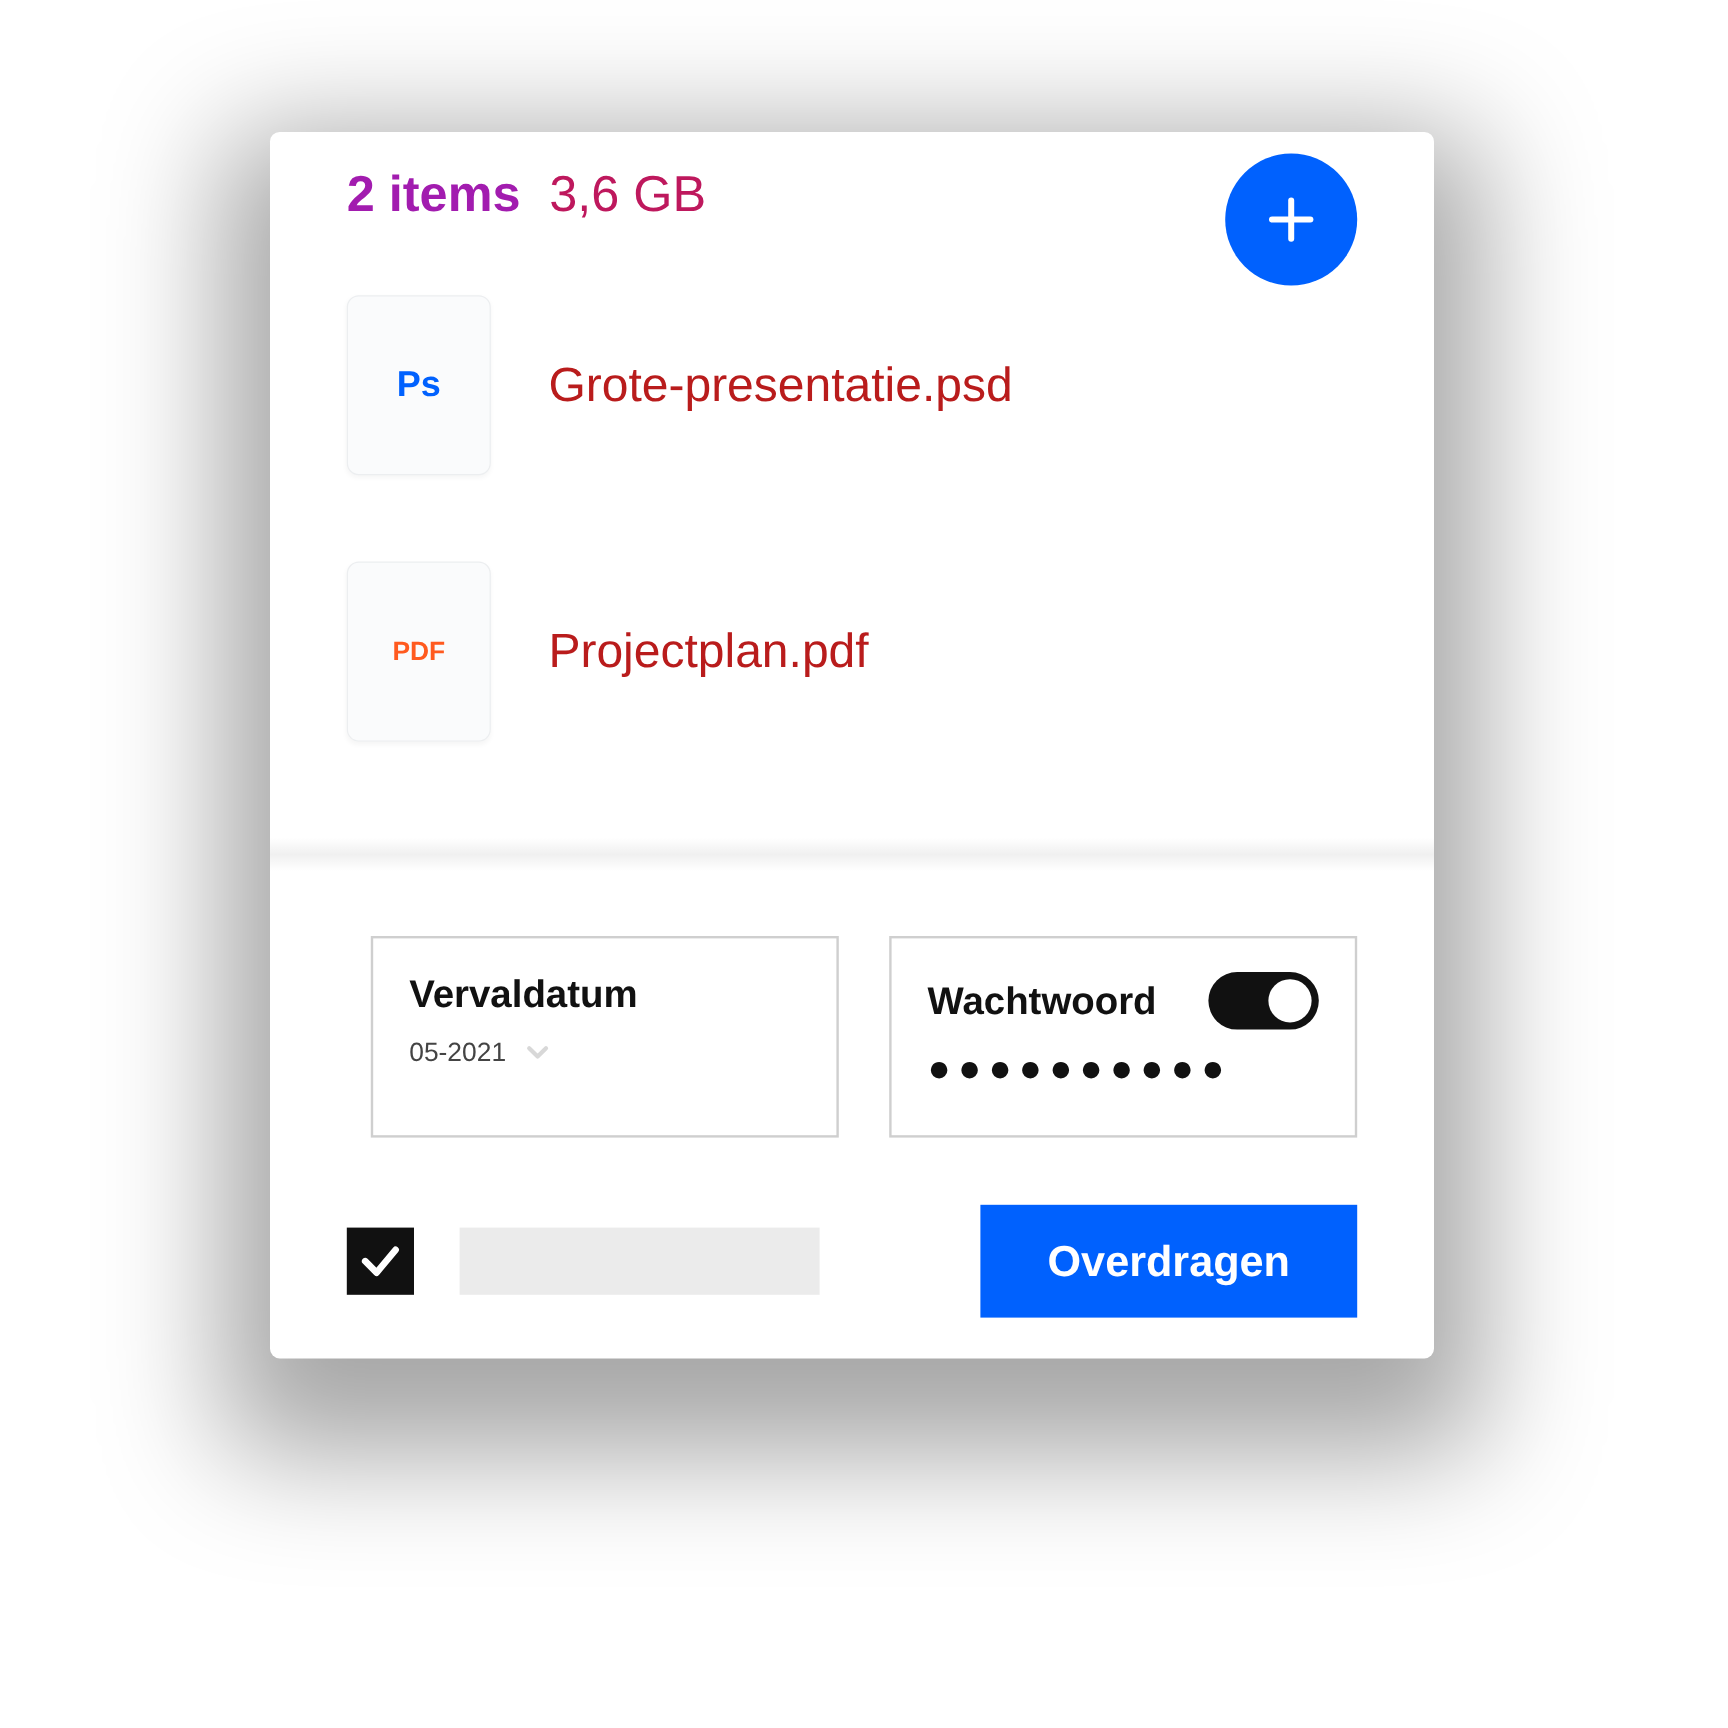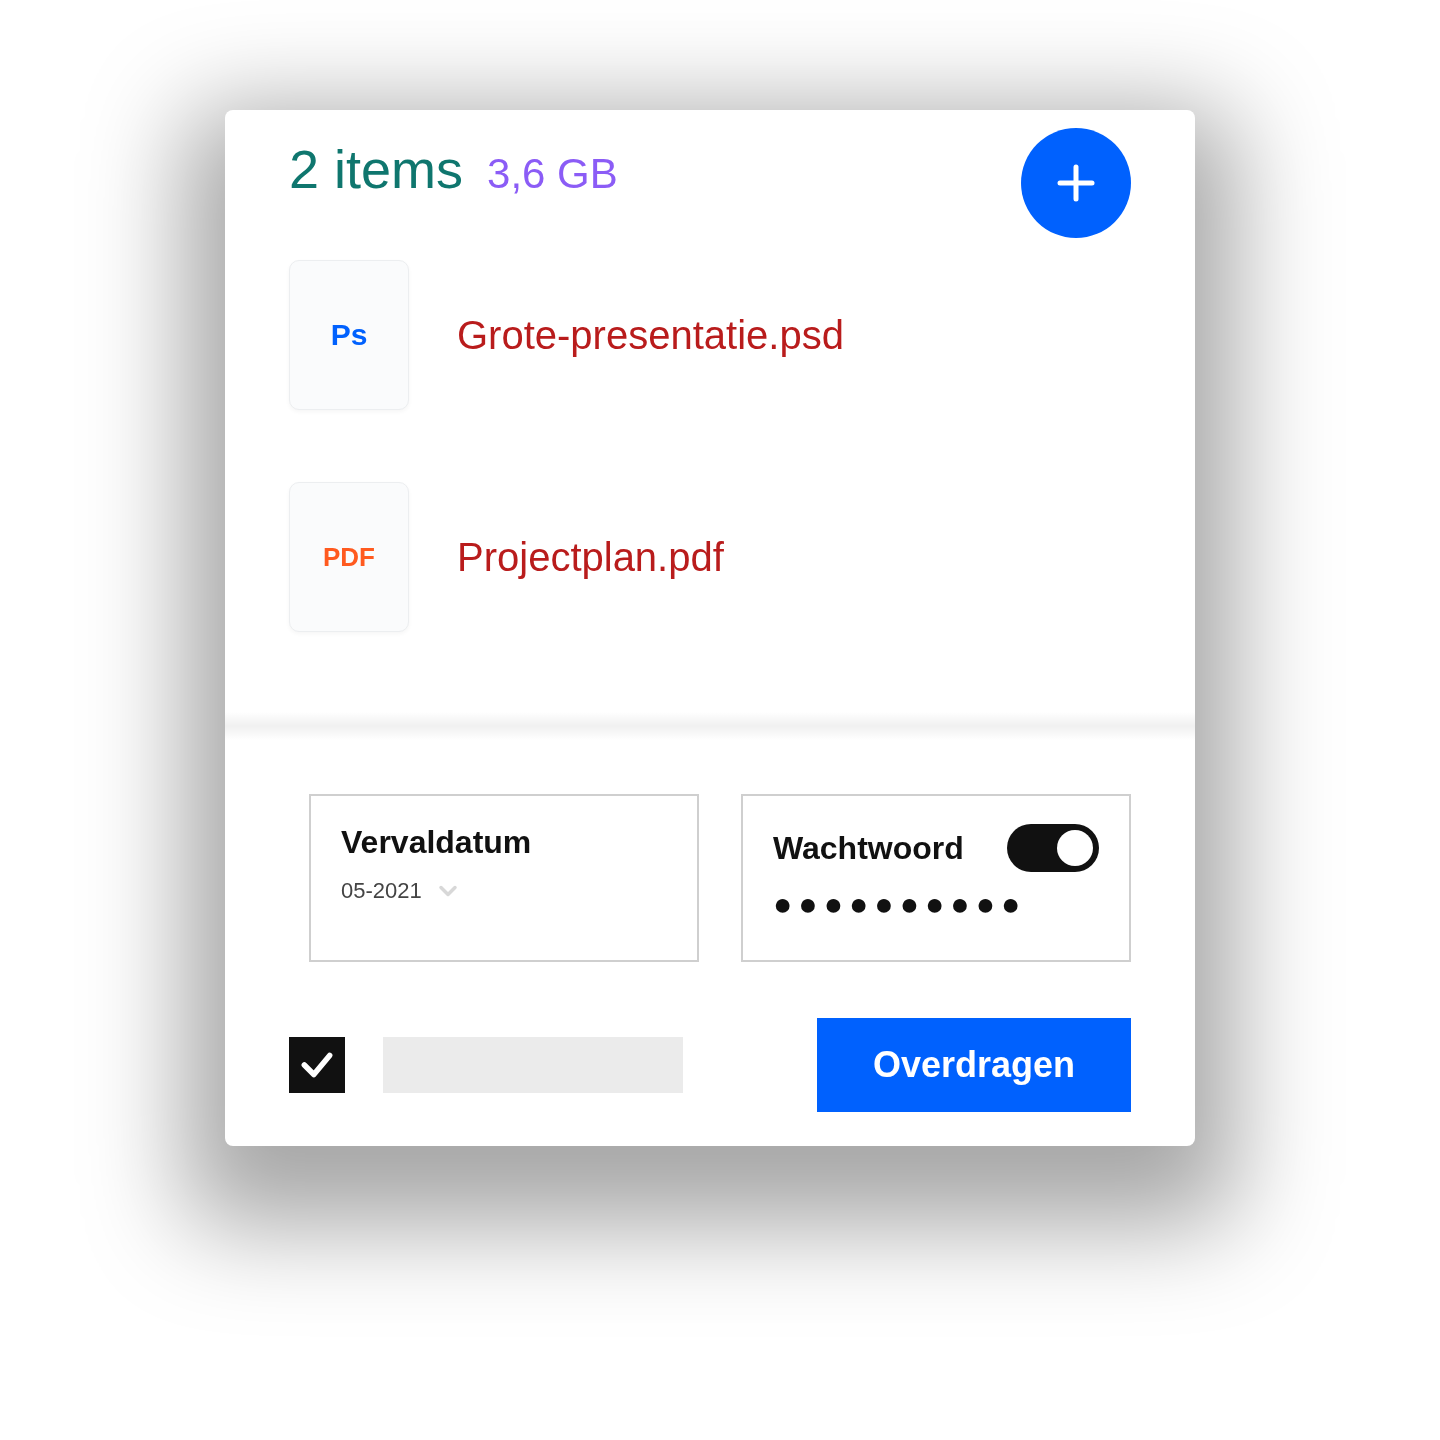--- a/index.html
+++ b/index.html
@@ -20,28 +20,28 @@
       box-shadow: 0 40px 100px 40px rgba(0,0,0,0.35);
     }
     .header {
       display: flex;
       align-items: baseline;
       padding: 28px 64px 0 64px;
       gap: 24px;
       position: relative;
     }
     .item-count {
-      font-size: 54px;
-      font-weight: 400;
-      color: #0f766e;
+      font-size: 42px;
+      font-weight: 700;
+      color: #a21caf;
     }
     .total-size {
       font-size: 42px;
       font-weight: 400;
-      color: #8b5cf6;
+      color: #be185d;
     }
     .add-btn {
       position: absolute;
       right: 64px;
       top: 18px;
       width: 110px;
       height: 110px;
       border-radius: 50%;
       background: #0061FE;
       display: flex;
@@ -69,21 +69,21 @@
       display: flex;
       align-items: center;
       justify-content: center;
       box-shadow: 0 2px 4px rgba(0,0,0,0.04);
     }
     .file-icon-label {
       font-size: 30px;
       font-weight: 700;
     }
     .ps { color: #0061FE; }
-    .pdf { color: #FF5A1F; font-size: 26px; }
+    .pdf { color: #FF5A1F; font-size: 22px; }
     .file-name {
       font-size: 40px;
       color: #b91c1c;
       font-weight: 400;
     }
     .divider-fade {
       height: 28px;
       background: linear-gradient(to bottom, rgba(0,0,0,0.0), rgba(0,0,0,0.06), rgba(0,0,0,0.0));
     }
     .options-row {

